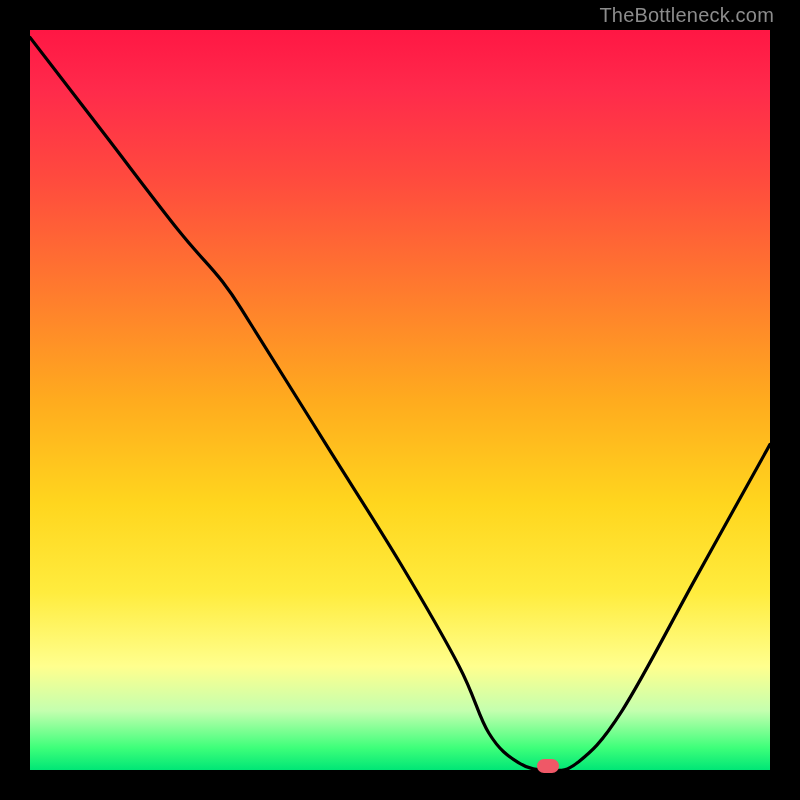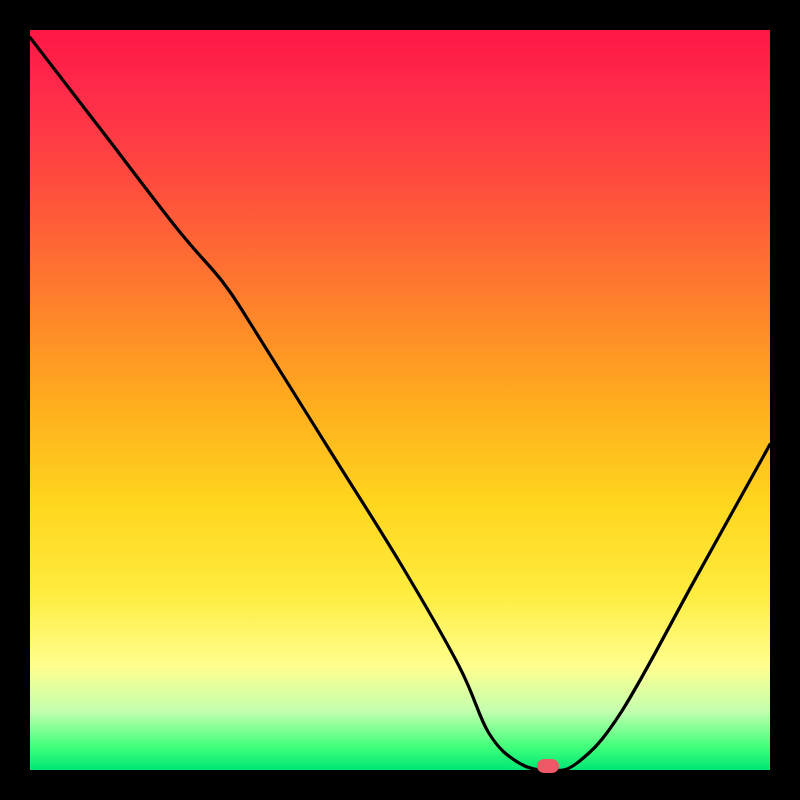--- a/index.html
+++ b/index.html
@@ -71,14 +71,15 @@
   <div class="plot-area">
 
     <svg class="curve" viewBox="0 0 740 740" preserveAspectRatio="none">
       <path fill="none" stroke="#000" stroke-width="3.2" stroke-linejoin="round" stroke-linecap="round" d="M 0.0 7.4 C 13.3 24.7, 47.4 69.0, 74.0 103.6 C 100.6 138.2, 126.7 173.2, 148.0 199.8 C 169.3 226.4, 179.1 234.3, 192.4 251.6 C 205.7 268.9, 203.4 266.7, 222.0 296.0 C 240.6 325.3, 269.4 371.8, 296.0 414.4 C 322.6 457.0, 346.0 492.8, 370.0 532.8 C 394.0 572.8, 413.2 605.8, 429.2 636.4 C 445.2 667.0, 448.1 685.7, 458.8 703.0 C 469.5 720.3, 477.7 725.9, 488.4 732.6 C 499.1 739.3, 507.3 740.0, 518.0 740.0 C 528.7 740.0, 534.3 743.3, 547.6 732.6 C 560.9 721.9, 570.7 714.1, 592.0 680.8 C 613.3 647.5, 639.4 595.6, 666.0 547.6 C 692.6 499.6, 726.7 438.4, 740.0 414.4"></path>
     </svg>
 
     <div class="marker" style="left:518.0px;top:736.0px;background:#ef5867;"></div>
 
   </div>
 
+  <div class="watermark">TheBottleneck.com</div>
 
 </div>
 
 </body></html>

